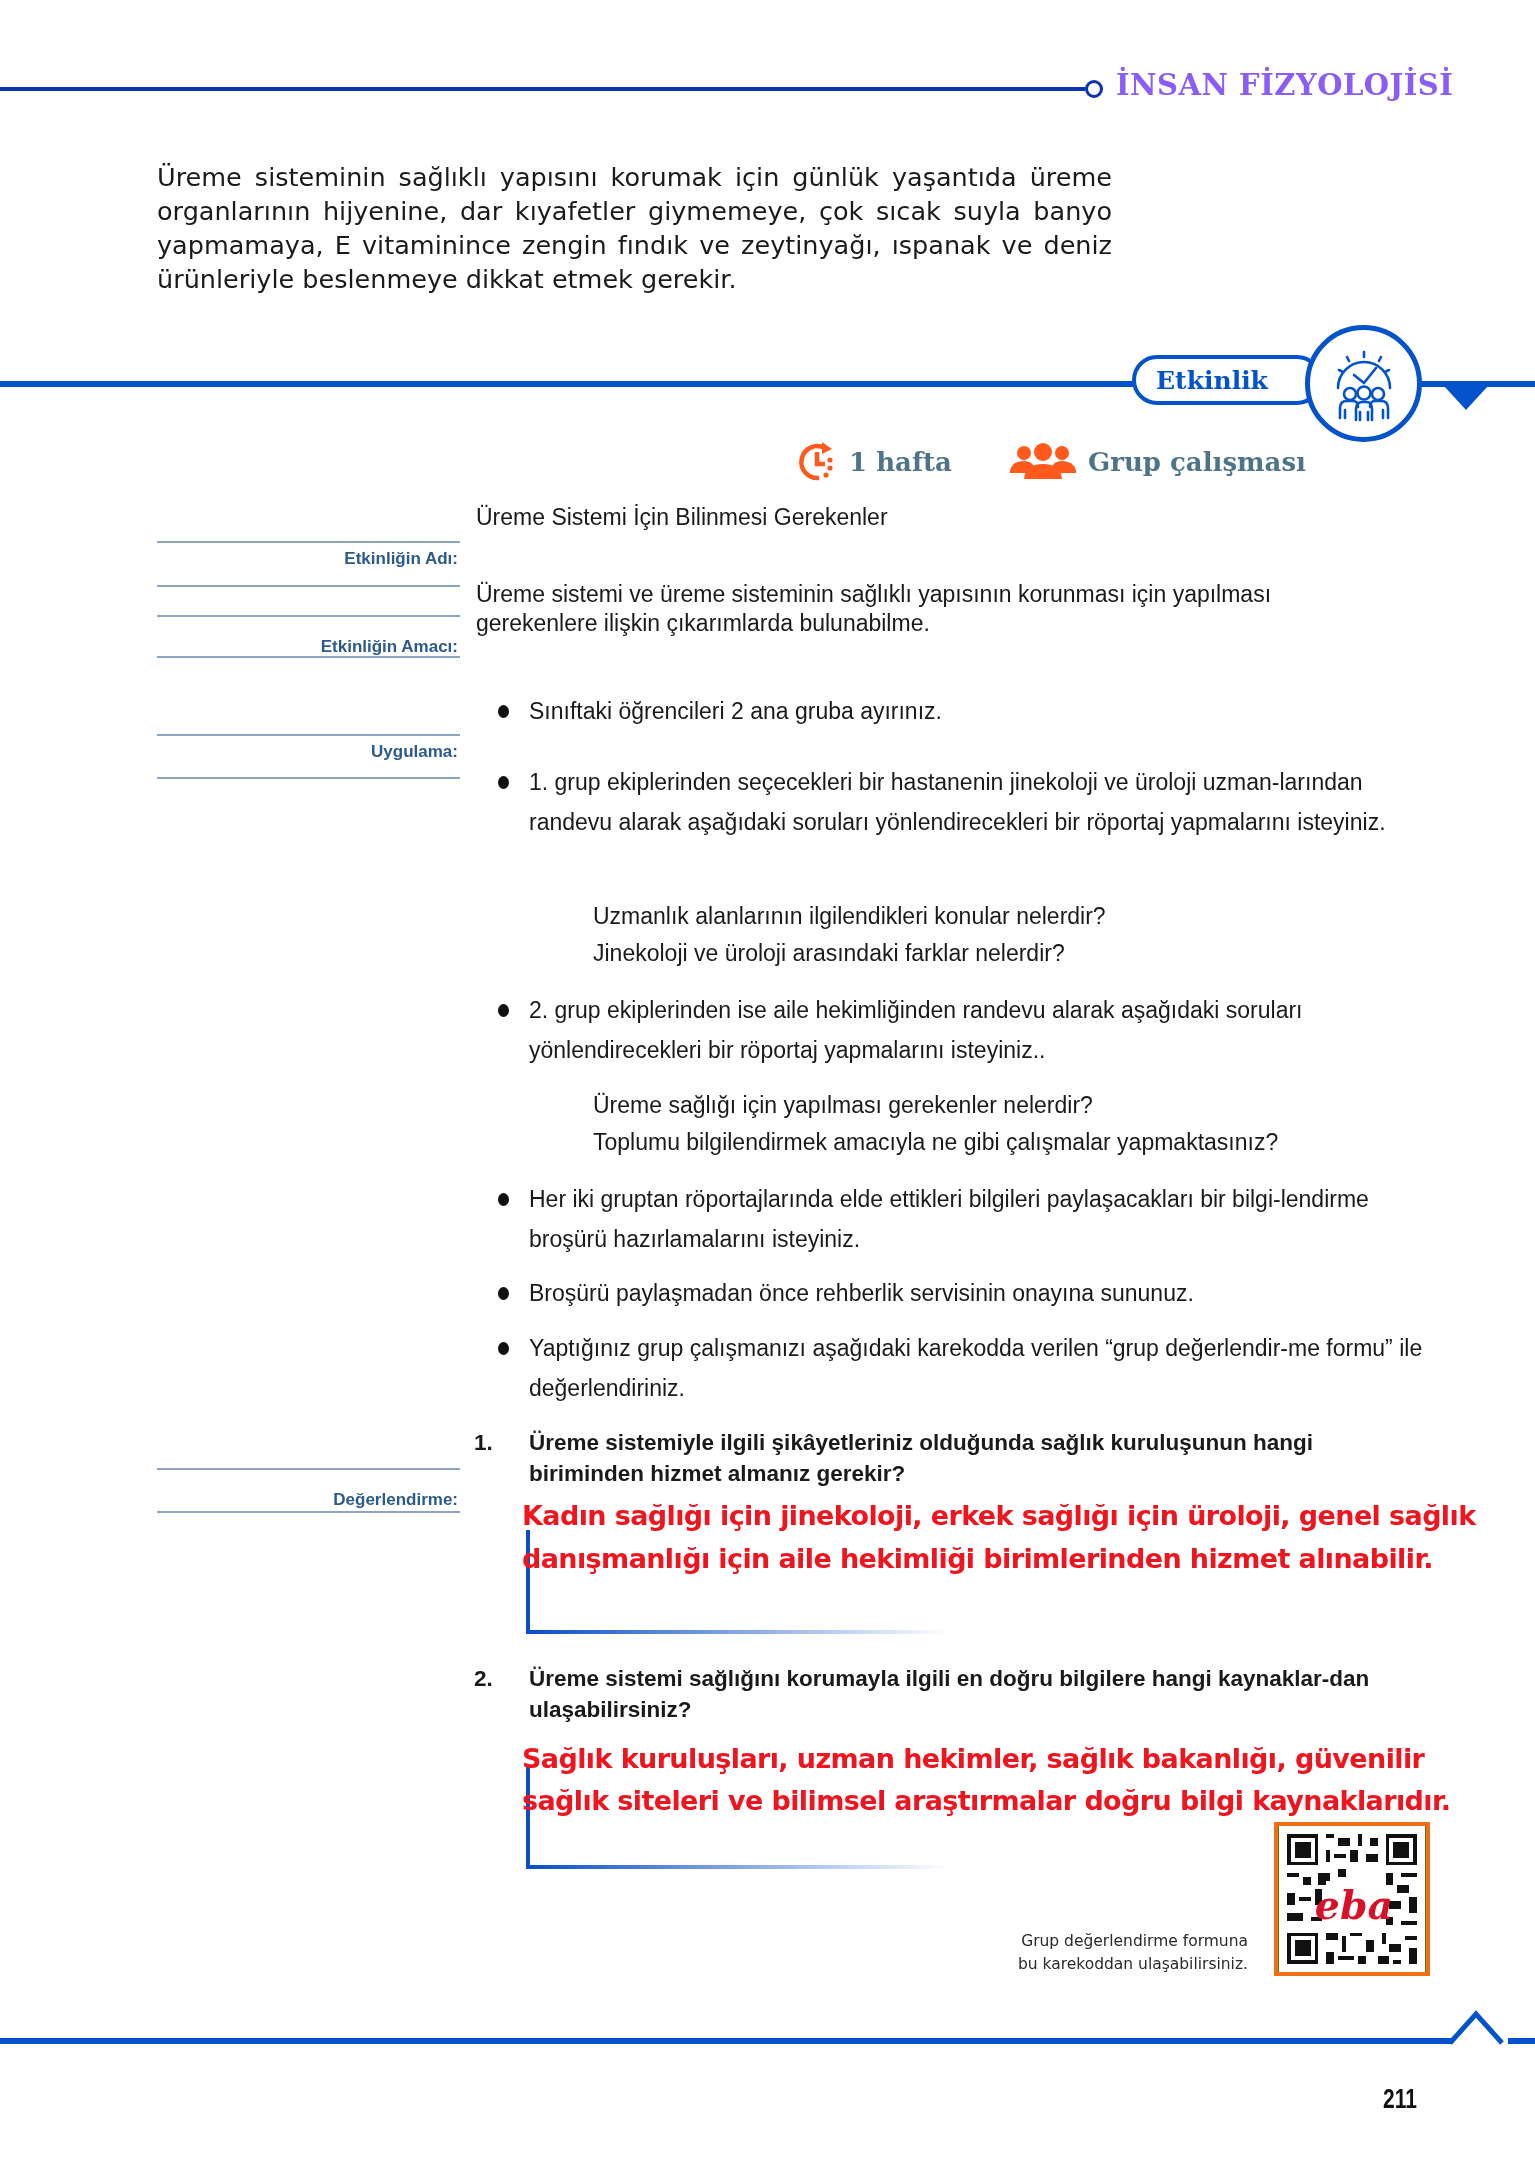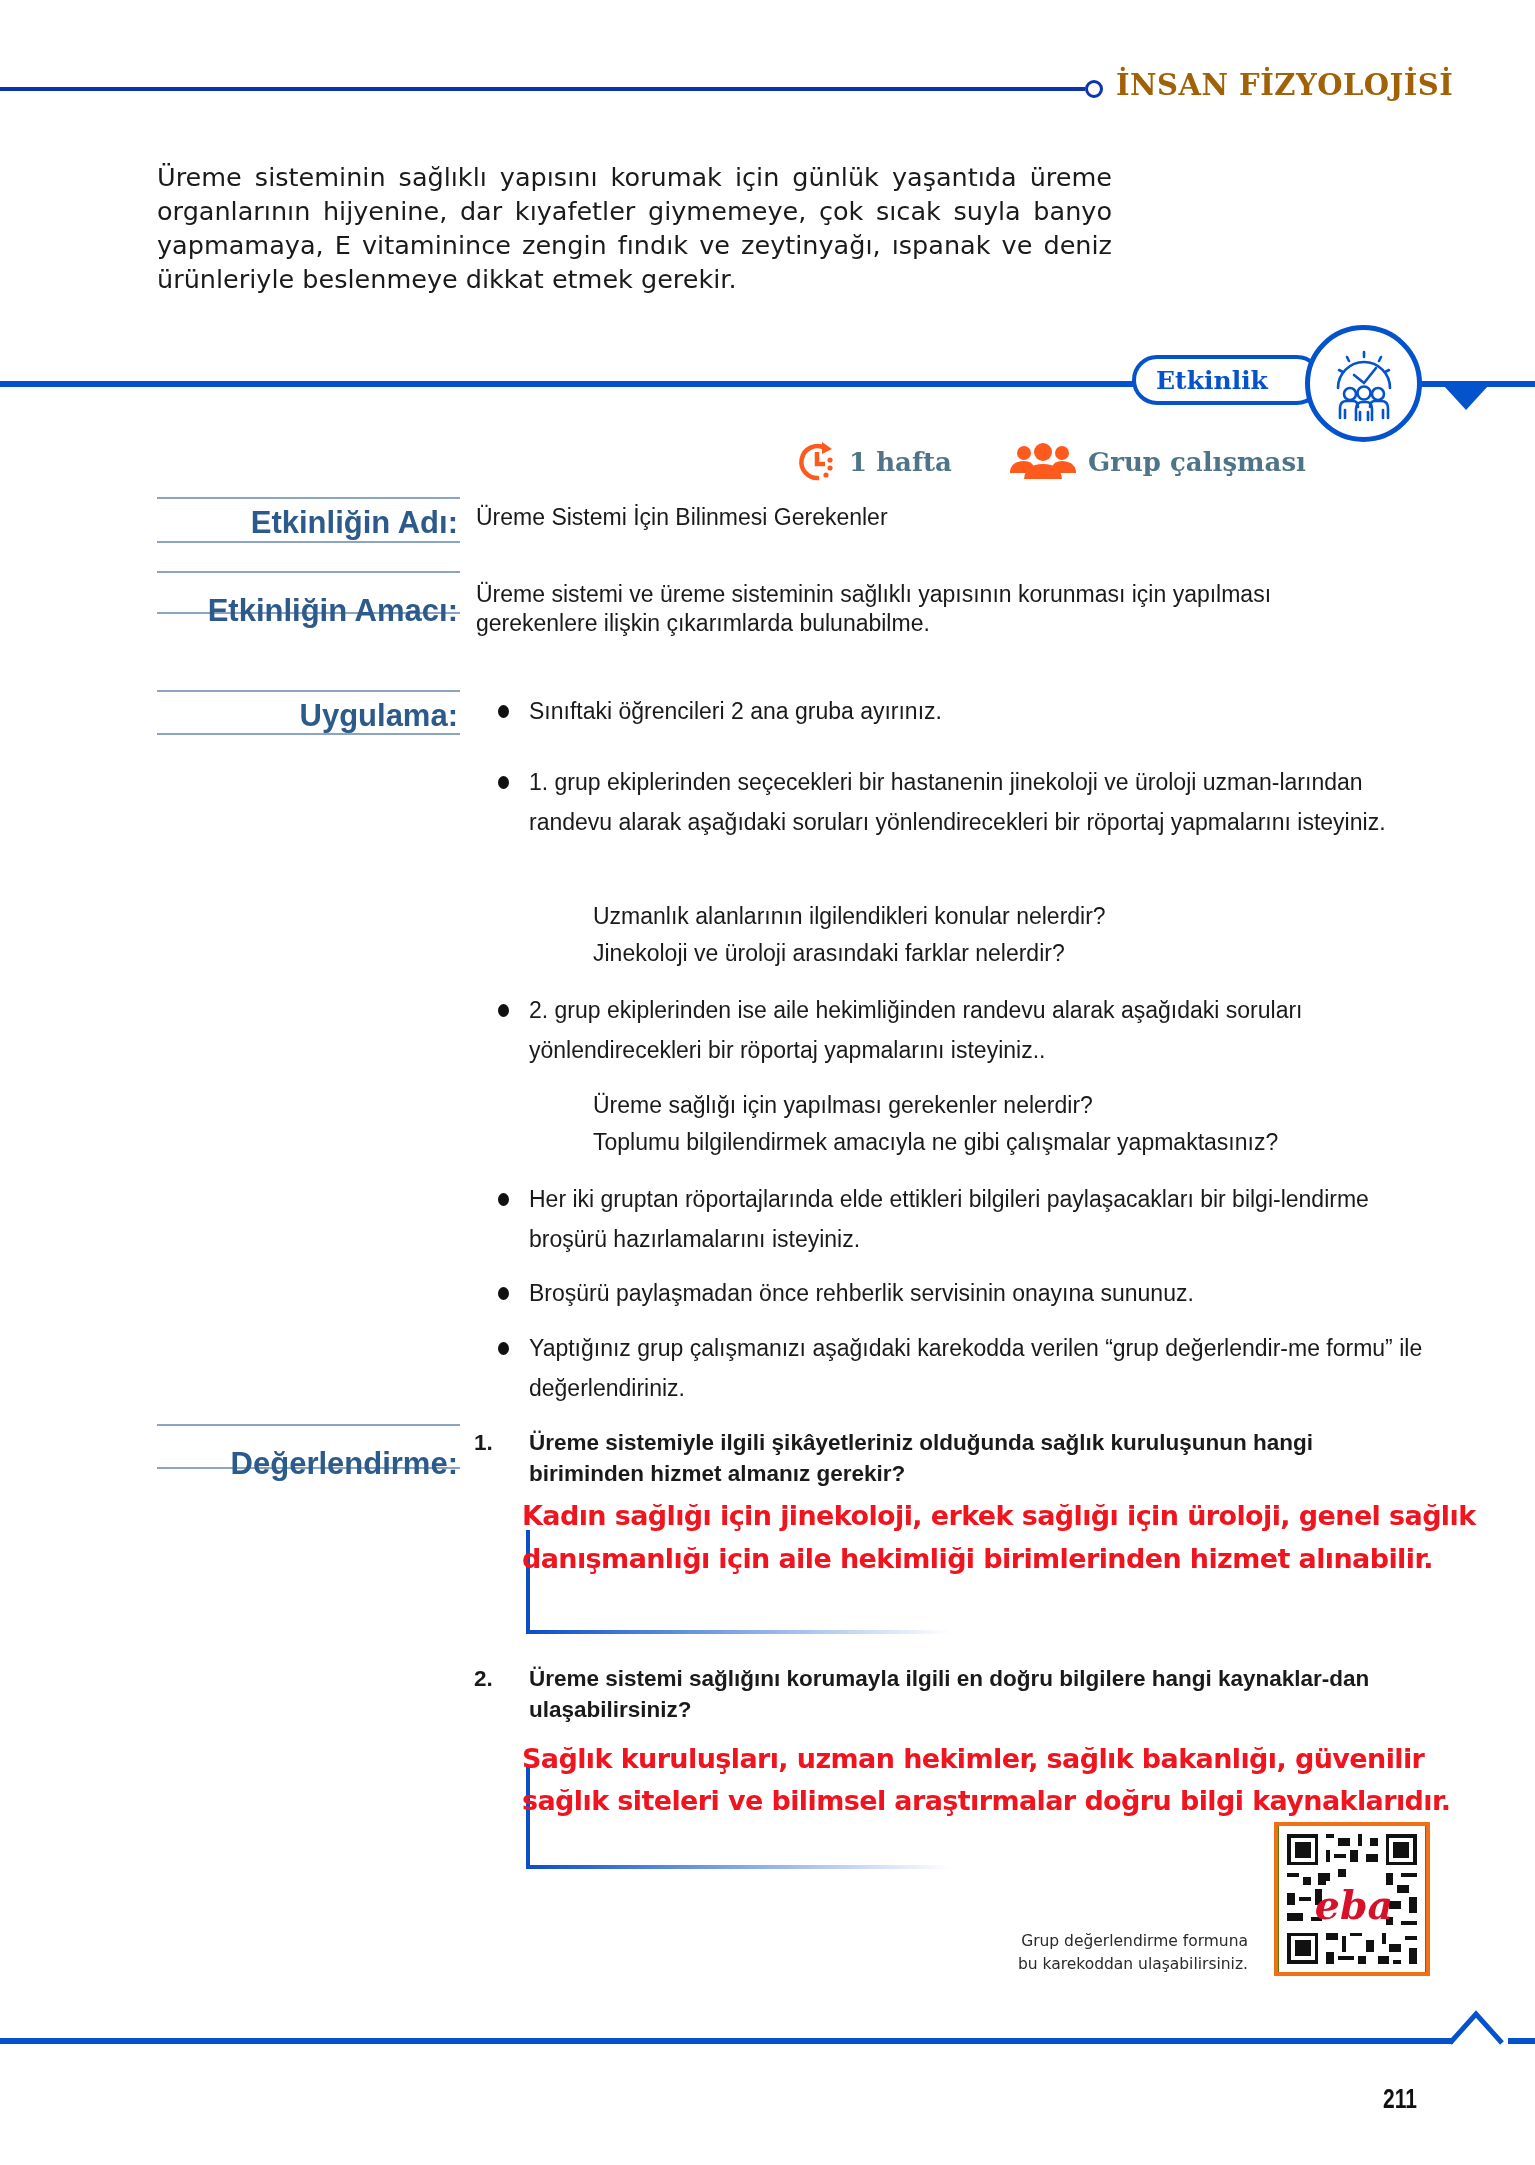--- a/index.html
+++ b/index.html
@@ -1,38 +1,38 @@
 <!DOCTYPE html>
 <html><head>
 <meta charset="utf-8">
 <style>
   html, body { margin:0; padding:0; background:#ffffff; }
   body { width:1535px; height:2165px; position:relative; overflow:hidden; font-family:"Liberation Sans", sans-serif; color:#1a1a1a; }
 
   
   .hdr-line { position:absolute; left:0; top:87px; width:1085px; height:4px; background:#0a34b0; }
   .hdr-dot { position:absolute; left:1085px; top:80px; width:12px; height:12px; border:3px solid #0a34b0; border-radius:50%; background:#fff; }
-  .hdr-title { position:absolute; left:1116px; top:68px; font-family:"DejaVu Serif", serif; font-weight:bold; font-size:29px; color:#a16207; letter-spacing:0.5px; }
+  .hdr-title { position:absolute; left:1116px; top:68px; font-family:"DejaVu Serif", serif; font-weight:bold; font-size:29px; color:#8b5cf6; letter-spacing:0.5px; }
 
   
   .intro { position:absolute; left:157px; top:160px; width:955px; font-family:"DejaVu Sans", sans-serif; font-size:25.5px; line-height:34px; text-align:justify; color:#1a1a1a; }
 
   
   .band-line { position:absolute; left:0; top:381px; width:1535px; height:6px; background:#0553cc; }
   .pill { position:absolute; left:1132px; top:355px; width:190px; height:50px; border:4px solid #0553cc; border-radius:30px; background:#fff; display:flex; align-items:center; justify-content:center; padding-right:30px; box-sizing:border-box; }
   .pill span { font-family:"DejaVu Serif", serif; font-weight:bold; font-size:25px; color:#0553cc; }
   .badge { position:absolute; left:1305px; top:325px; width:107px; height:107px; border:5px solid #0553cc; border-radius:50%; background:#fff; }
   .band-tri { position:absolute; left:1444px; top:386px; width:0; height:0; border-left:22px solid transparent; border-right:22px solid transparent; border-top:24px solid #0553cc; }
 
   
   .meta { position:absolute; top:442px; height:40px; display:flex; align-items:center; font-family:"DejaVu Serif", serif; font-weight:bold; font-size:26px; color:#4f7488; }
   .meta svg { margin-right:6px; }
 
   
-  .lbl { position:absolute; left:157px; width:303px; border-top:2.5px solid #8aa4c2; border-bottom:2.5px solid #8aa4c2; box-sizing:border-box; text-align:right; font-family:"Liberation Sans", sans-serif; font-weight:bold; font-size:31px; color:#2c5a8a; padding-right:2px; }
+  .lbl { position:absolute; left:157px; width:303px; border-top:2.5px solid #8aa4c2; border-bottom:2.5px solid #8aa4c2; box-sizing:border-box; text-align:right; font-family:"Liberation Sans", sans-serif; font-weight:bold; font-size:17px; color:#2c5a8a; padding-right:2px;margin-top:44px; }
   .val { position:absolute; left:476px; font-family:"Liberation Sans", sans-serif; font-size:23px; line-height:35px; color:#1a1a1a; }
 
   .bullet { position:absolute; left:498px; width:930px; font-family:"Liberation Sans", sans-serif; font-size:23px; line-height:40px; color:#1a1a1a; }
   .bullet .dot { position:absolute; left:0; top:14px; width:11px; height:13px; border-radius:50%; background:#111; }
   .bullet .txt { display:block; padding-left:31px; }
   .subq { position:absolute; left:593px; font-family:"Liberation Sans", sans-serif; font-size:23px; line-height:40px; color:#1a1a1a; }
 
   .q { position:absolute; left:474px; width:960px; font-family:"Liberation Sans", sans-serif; font-weight:bold; font-size:22.5px; line-height:31px; color:#1a1a1a; }
   .q .num { position:absolute; left:0; top:0; }
   .q .qt { display:block; padding-left:55px; }

